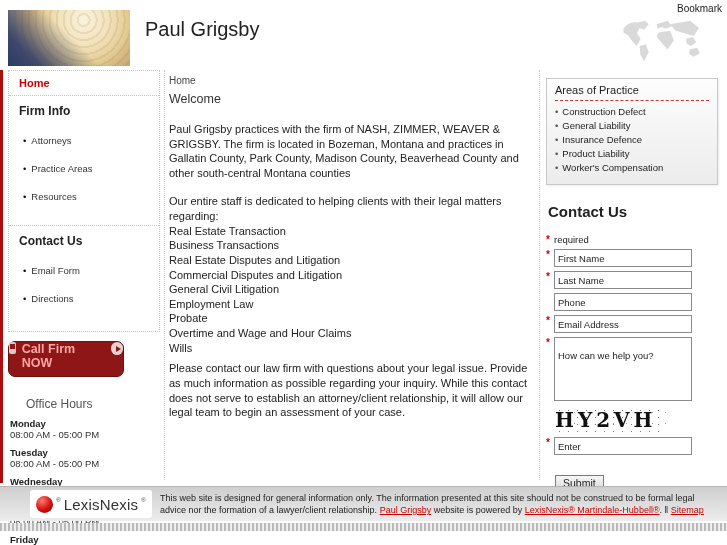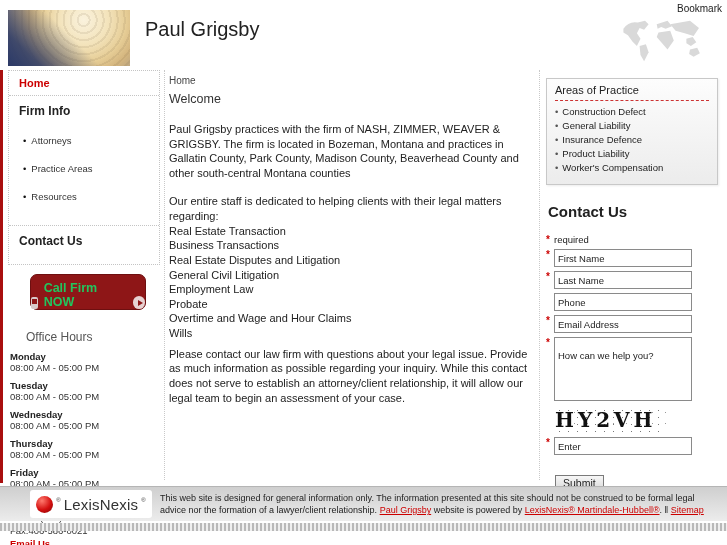--- a/index.html
+++ b/index.html
@@ -20,22 +20,22 @@
   .left-col{position:absolute;left:8px;top:70px;width:152px;font-size:9.5px;}
   .navbox{border:1px dotted #c4c4c4;padding:0 0 4px 0;}
   .nav-sec{border-bottom:1px dotted #c4c4c4;padding:6px 10px 6px 10px;}
   .nav-sec:last-child{border-bottom:none;}
   .nav-home{color:#cc0000;font-weight:bold;font-size:11px;cursor:pointer;}
   .nav-head{font-weight:bold;font-size:12px;color:#222;margin:2px 0 6px 0;}
   .nav-sub{list-style:none;margin:0;padding:0 0 0 4px;}
   .nav-sub li{margin:17px 0;cursor:pointer;color:#333;}
   .nav-sub li::before{content:"•";margin-right:5px;color:#111;}
   .callbtn{margin-top:9px;width:114px;height:34px;background:#8e1617;border:1px solid #6e0f10;
-    border-radius:7px;color:#22c55e;font-weight:bold;font-size:12.5px;display:flex;
-    align-items:flex-end;justify-content:center;gap:6px;cursor:pointer;margin-left:22px;}
+    border-radius:7px;color:#fca5a5;font-weight:bold;font-size:12.5px;display:flex;
+    align-items:flex-start;justify-content:center;gap:6px;cursor:pointer;}
   .phone-ico{width:7px;height:12px;background:#d8c9c9;border-radius:2px;position:relative;}
   .phone-ico::after{content:"";position:absolute;left:1px;top:2px;width:5px;height:5px;background:#8e1617;}
   .go-ico{width:13px;height:13px;border-radius:50%;background:#e7d2d2;position:relative;}
   .go-ico::after{content:"";position:absolute;left:5px;top:3.5px;width:0;height:0;
     border-left:5px solid #8e1617;border-top:3px solid transparent;border-bottom:3px solid transparent;}
   .oh-title{margin:20px 0 4px 18px;font-size:12px;color:#555;}
   .oh-day{font-weight:bold;color:#222;margin-top:7px;margin-left:2px;}
   .oh-time{color:#333;margin-left:2px;}
   .hdiv{border-top:1px dotted #c4c4c4;margin:12px 0 10px 0;}
   .contact-lines{margin-left:2px;line-height:1.35;}
@@ -116,20 +116,24 @@
       <div class="nav-sec">
         <div class="nav-head">Firm Info</div>
         <ul class="nav-sub">
           <li>Attorneys</li>
           <li>Practice Areas</li>
           <li>Resources</li>
         </ul>
       </div>
       <div class="nav-sec">
         <div class="nav-head">Contact Us</div>
+        <ul class="nav-sub">
+          <li>Email Form</li>
+          <li>Directions</li>
+        </ul>
       </div>
     </div>
 
     <div class="callbtn">
       <span class="phone-ico"></span>
       <span>Call Firm NOW</span>
       <span class="go-ico"></span>
     </div>
 
     <div class="oh-title">Office Hours</div>
@@ -157,20 +161,21 @@
   </div>
 
   <div class="main-col">
     <div class="crumb">Home</div>
     <div class="welcome">Welcome</div>
     <p>Paul Grigsby practices with the firm of NASH, ZIMMER, WEAVER &amp; GRIGSBY.  The firm is located in Bozeman, Montana and practices in Gallatin County, Park County, Madison County,  Beaverhead County and other south-central Montana counties</p>
     <div class="svc">Our entire staff is dedicated to helping clients with their legal matters regarding:</div>
     <div class="svc">Real Estate Transaction</div>
     <div class="svc">Business Transactions</div>
     <div class="svc">Real Estate Disputes and Litigation</div>
+    <div class="svc">Commercial Disputes and Litigation</div>
     <div class="svc">General Civil Litigation</div>
     <div class="svc">Employment Law</div>
     <div class="svc">Probate</div>
     <div class="svc">Overtime and Wage and Hour Claims</div>
     <div class="svc">Wills</div>
     <p style="margin-top:6px;">Please contact our law firm with questions about your legal issue. Provide as much information as possible regarding your inquiry. While this contact does not serve to establish an attorney/client relationship, it will allow our legal team to begin an assessment of your case.</p>
   </div>
 
   <div class="right-col">
     <div class="areas-box">

